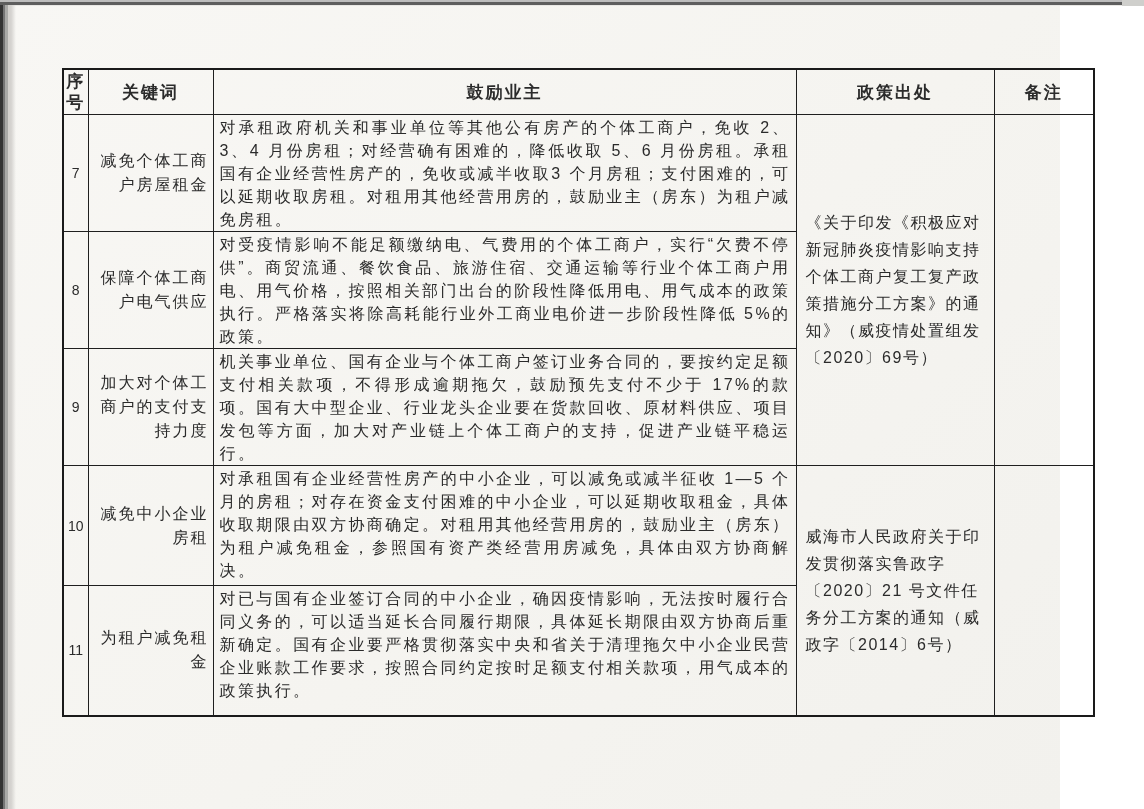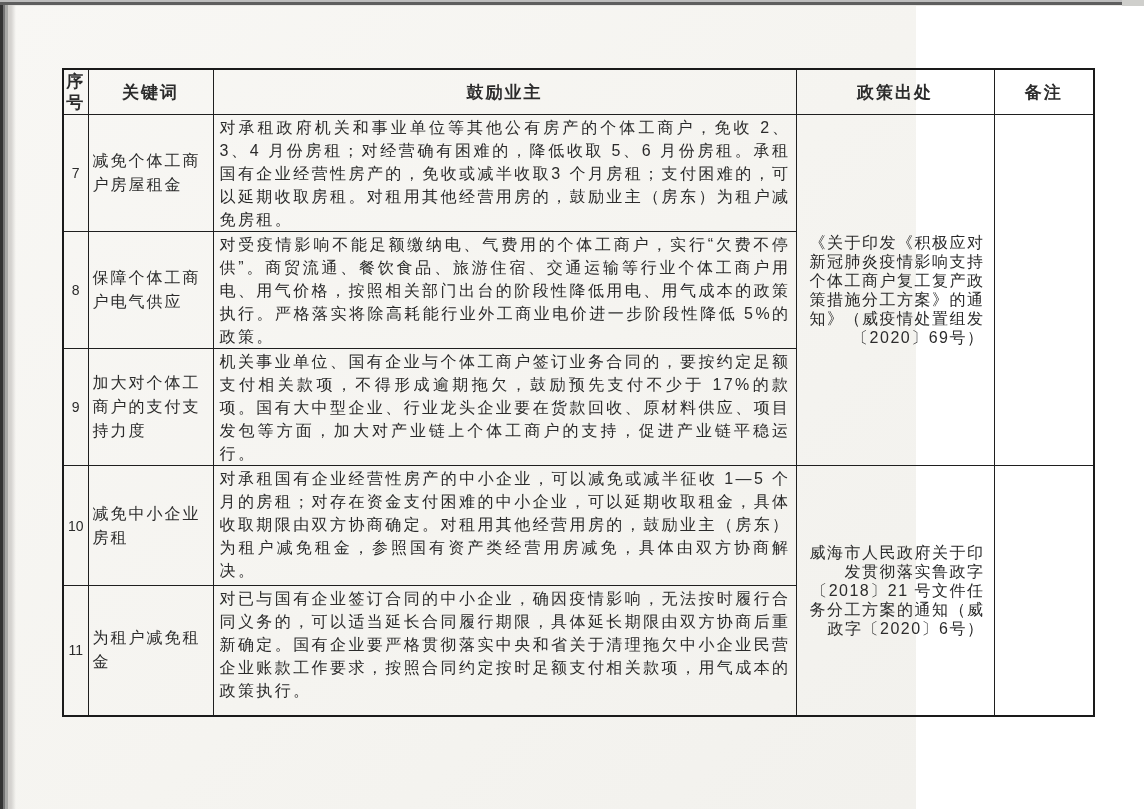--- a/index.html
+++ b/index.html
@@ -5,21 +5,21 @@
   html, body {
     margin: 0;
     padding: 0;
     width: 1144px;
     height: 809px;
     overflow: hidden;
     font-family: "Liberation Sans", "DejaVu Sans", sans-serif;
   }
   .page {
     position: relative;
-    width: 916px;
+    width: 1060px;
     height: 809px;
     background: linear-gradient(135deg, #f8f7f4 0%, #f5f4f0 55%, #f2f1ed 100%);
   }
   
   .scan-top-band {
     position: absolute;
     left: 0; top: 0;
     width: 1144px; height: 6px;
     background: linear-gradient(to bottom, #bdbdbd 0 2px, #5e5e5e 2px 5px, #e9e8e5 5px 6px);
   }
@@ -60,42 +60,42 @@
     line-height: 21px;
     padding: 1px 0;
   }
   td.seq {
     text-align: center;
     vertical-align: middle;
     font-size: 14px;
     padding: 0;
   }
   td.keyword {
-    text-align: left;
+    text-align: right;
     vertical-align: middle;
     font-size: 16px;
     letter-spacing: 2px;
     line-height: 24px;
     padding: 0 4px;
   }
   td.content {
     vertical-align: top;
     text-align: justify;
     font-size: 16px;
     letter-spacing: 2.4px;
     line-height: 23px;
     padding: 1px 5px 0 6px;
     margin-top: 43px;
   }
   td.source {
-    text-align: right;
+    text-align: left;
     vertical-align: middle;
     font-size: 16px;
     letter-spacing: 1.5px;
-    line-height: 19px;
+    line-height: 27px;
     padding: 8px 9px;
   }
   td.remark {
     vertical-align: middle;
     text-align: center;
     font-size: 15px;
   }
 </style>
 </head>
 <body>
@@ -136,21 +136,21 @@
       </tr>
       <tr style="height:112px;">
         <td class="seq">9</td>
         <td class="keyword">加大对个体工商户的支付支持力度</td>
         <td class="content">机关事业单位、国有企业与个体工商户签订业务合同的，要按约定足额支付相关款项，不得形成逾期拖欠，鼓励预先支付不少于 17%的款项。国有大中型企业、行业龙头企业要在货款回收、原材料供应、项目发包等方面，加大对产业链上个体工商户的支持，促进产业链平稳运行。</td>
       </tr>
       <tr style="height:120px;">
         <td class="seq">10</td>
         <td class="keyword">减免中小企业房租</td>
         <td class="content">对承租国有企业经营性房产的中小企业，可以减免或减半征收 1—5 个月的房租；对存在资金支付困难的中小企业，可以延期收取租金，具体收取期限由双方协商确定。对租用其他经营用房的，鼓励业主（房东）为租户减免租金，参照国有资产类经营用房减免，具体由双方协商解决。</td>
-        <td class="source" rowspan="2">威海市人民政府关于印发贯彻落实鲁政字〔2018〕21 号文件任务分工方案的通知（威政字〔2020〕6号）</td>
+        <td class="source" rowspan="2">威海市人民政府关于印发贯彻落实鲁政字〔2020〕21 号文件任务分工方案的通知（威政字〔2014〕6号）</td>
         <td class="remark" rowspan="2"></td>
       </tr>
       <tr style="height:130px;">
         <td class="seq">11</td>
         <td class="keyword">为租户减免租金</td>
         <td class="content">对已与国有企业签订合同的中小企业，确因疫情影响，无法按时履行合同义务的，可以适当延长合同履行期限，具体延长期限由双方协商后重新确定。国有企业要严格贯彻落实中央和省关于清理拖欠中小企业民营企业账款工作要求，按照合同约定按时足额支付相关款项，用气成本的政策执行。</td>
       </tr>
     </tbody>
   </table>
 </div>

